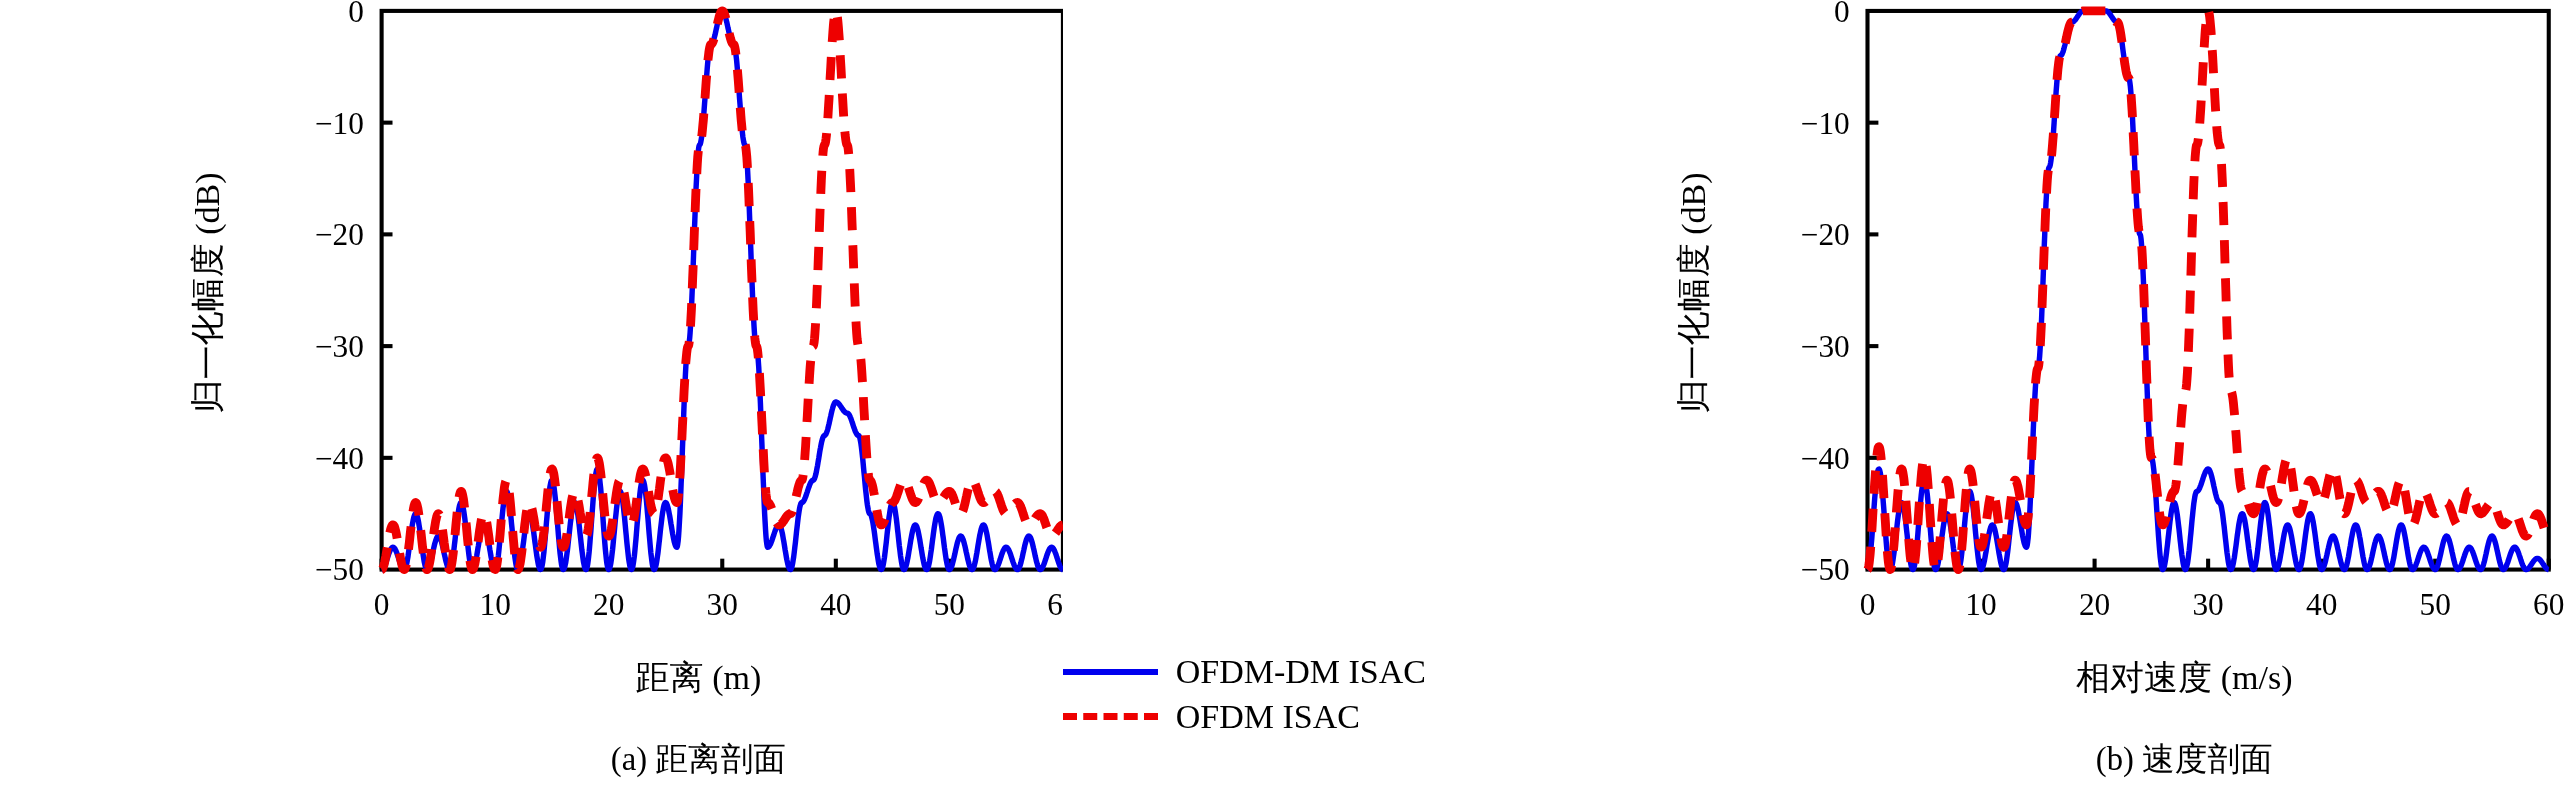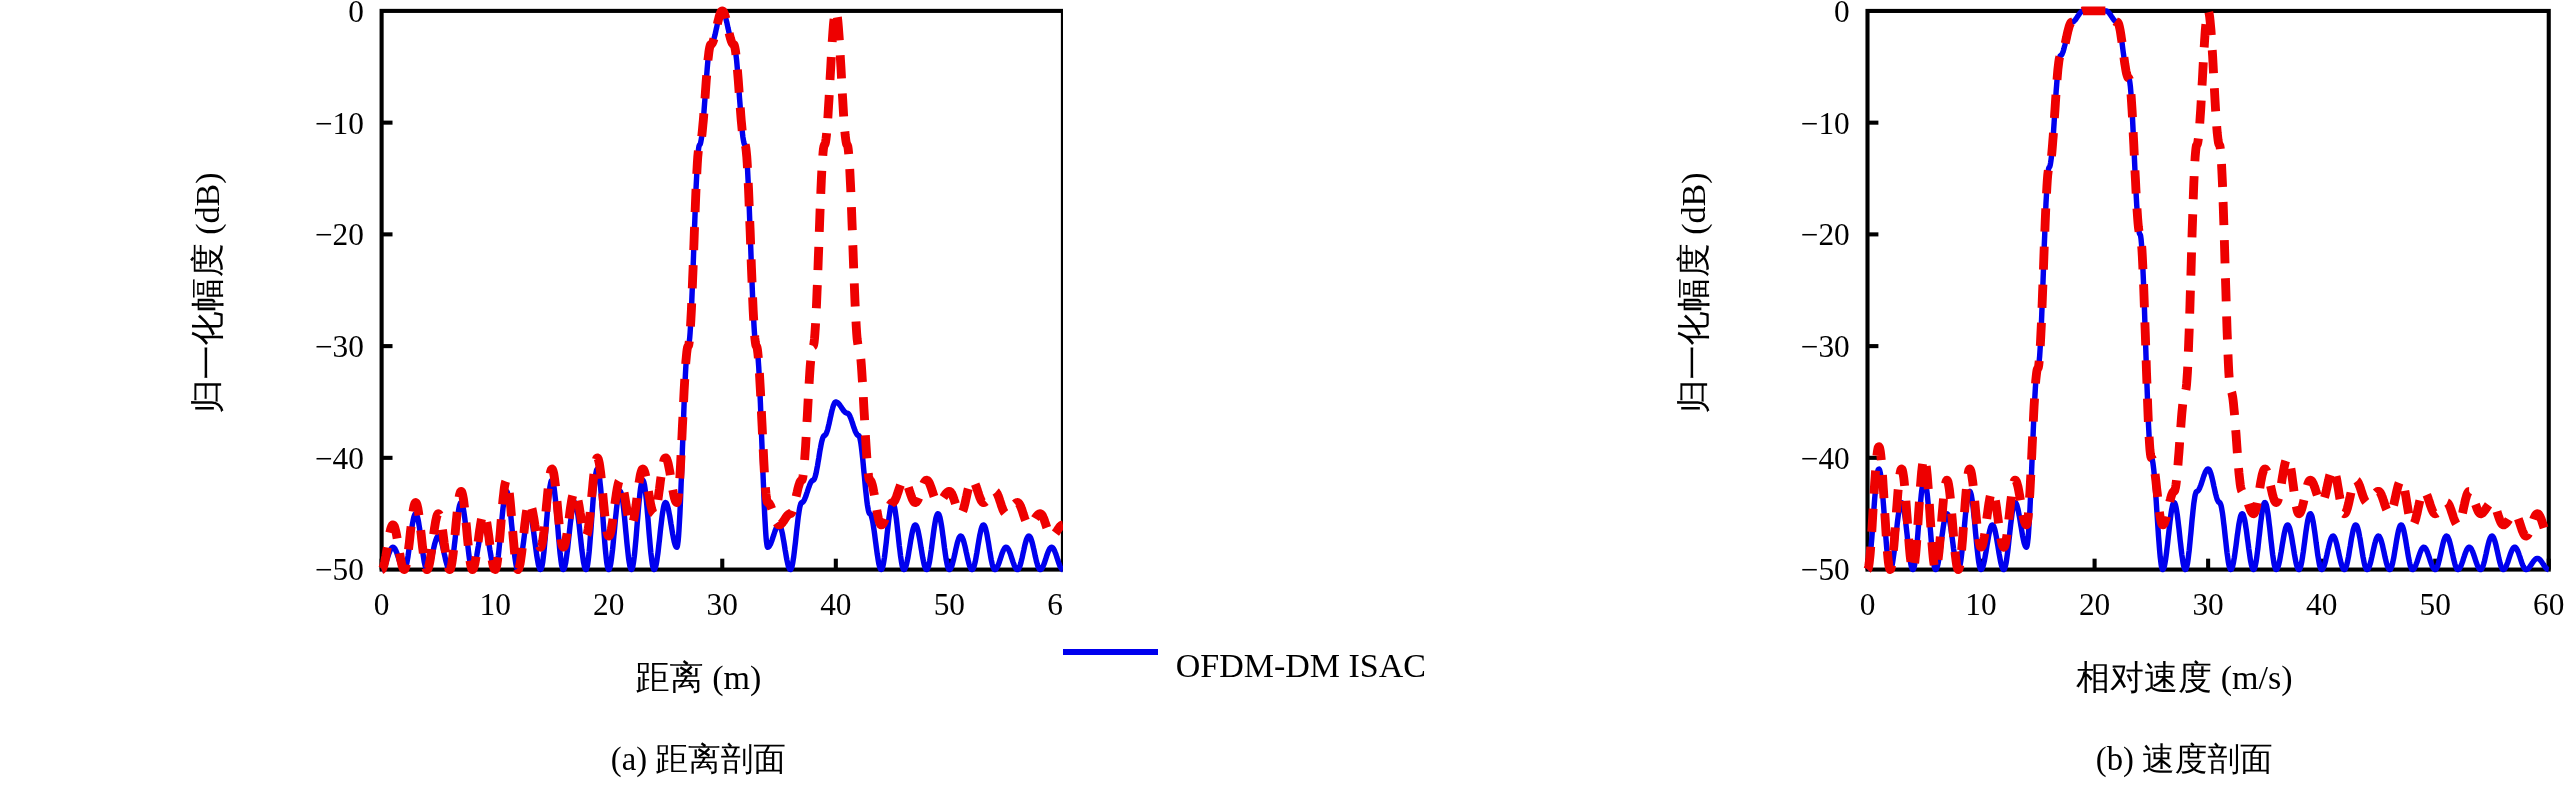--- a/index.html
+++ b/index.html
@@ -40,21 +40,21 @@
   
   #legend-block {
     position: absolute;
     left: 1063px;
     top: 649px;
     width: 423px;
     height: 102px;
   }
   .legend-row {
     display: flex;
-    align-items: flex-start;
+    align-items: center;
     height: 45px;
   }
   .legend-sample {
     width: 95px;
     height: 0px;
     margin-right: 17.7px;
     flex: 0 0 95px;
   }
   .legend-sample.solid {
     border-top: 6.1px solid #0000ee;
@@ -117,20 +117,24 @@
 
       <text class="subcaption" x="1025" y="1130" text-anchor="middle">(a) 距离剖面</text>
     </svg>
   </div>
 
   <div id="legend-block">
     <div class="legend-row">
       <span class="legend-sample solid"></span>
       <span class="legend-label">OFDM-DM ISAC</span>
     </div>
+    <div class="legend-row">
+      <span class="legend-sample dashed"></span>
+      <span class="legend-label">OFDM ISAC</span>
+    </div>
   </div>
 
   <div class="panel" id="panel-b">
     <svg class="plot-svg" id="svg-b" width="1090" height="806" viewBox="0 0 1600 1183">
 
       <text class="axis-title" x="0" y="0" transform="translate(322,430) rotate(-90)" text-anchor="middle">归一化幅度 (dB)</text>
 
       <rect id="frame-b" x="560" y="16" width="1000" height="820" fill="none" stroke="#000000" stroke-width="6"></rect>
 
       <g id="ticks-b">

